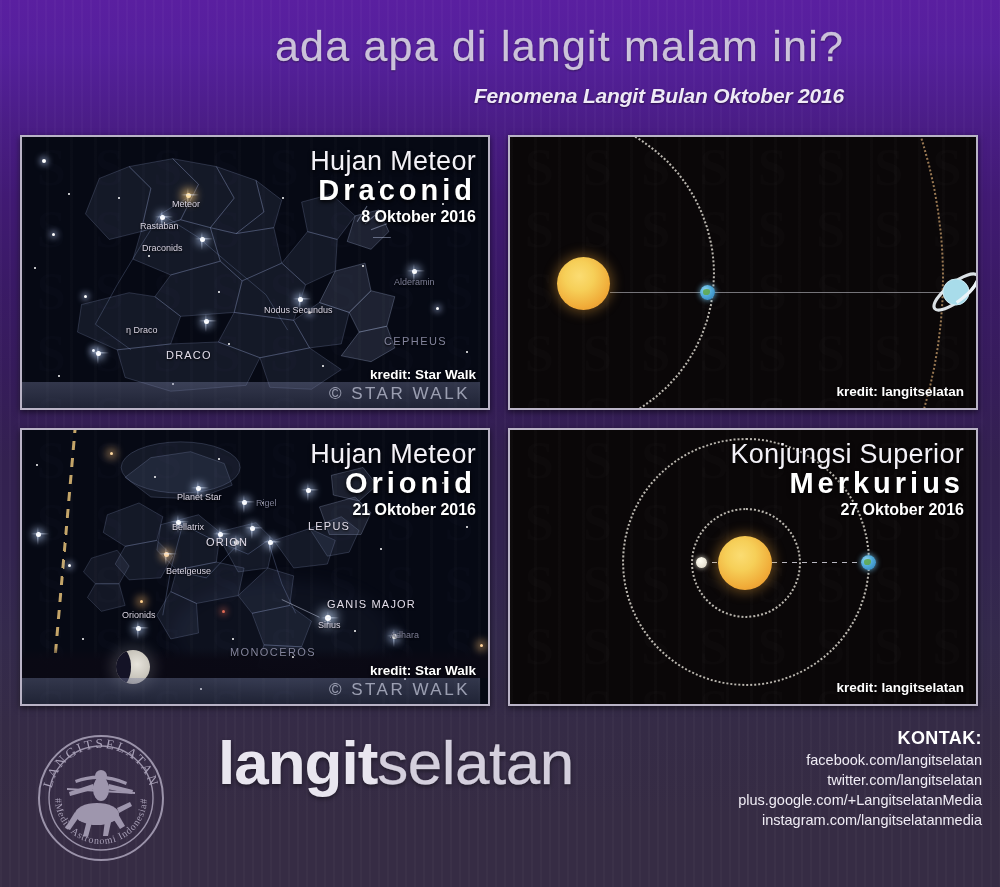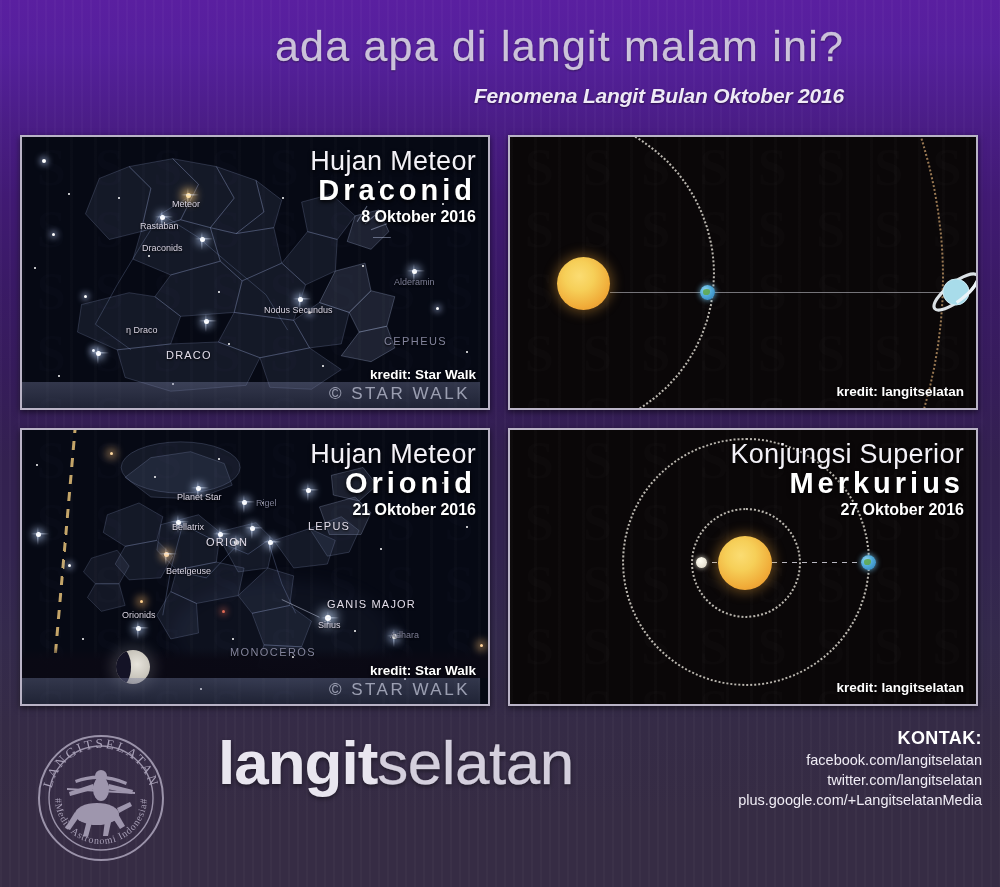--- a/index.html
+++ b/index.html
@@ -742,15 +742,16 @@
 
     <div id="wordmark">
       <span class="wm-bold">langit</span><span class="wm-thin">selatan</span>
     </div>
 
     <div id="contact">
       <div class="kontak">KONTAK:</div>
       <div class="cline">facebook.com/langitselatan</div>
       <div class="cline">twitter.com/langitselatan</div>
       <div class="cline">plus.google.com/+LangitselatanMedia</div>
+      <div class="cline">instagram.com/langitselatanmedia</div>
     </div>
   </div>
 </div>
 
 </body></html>

